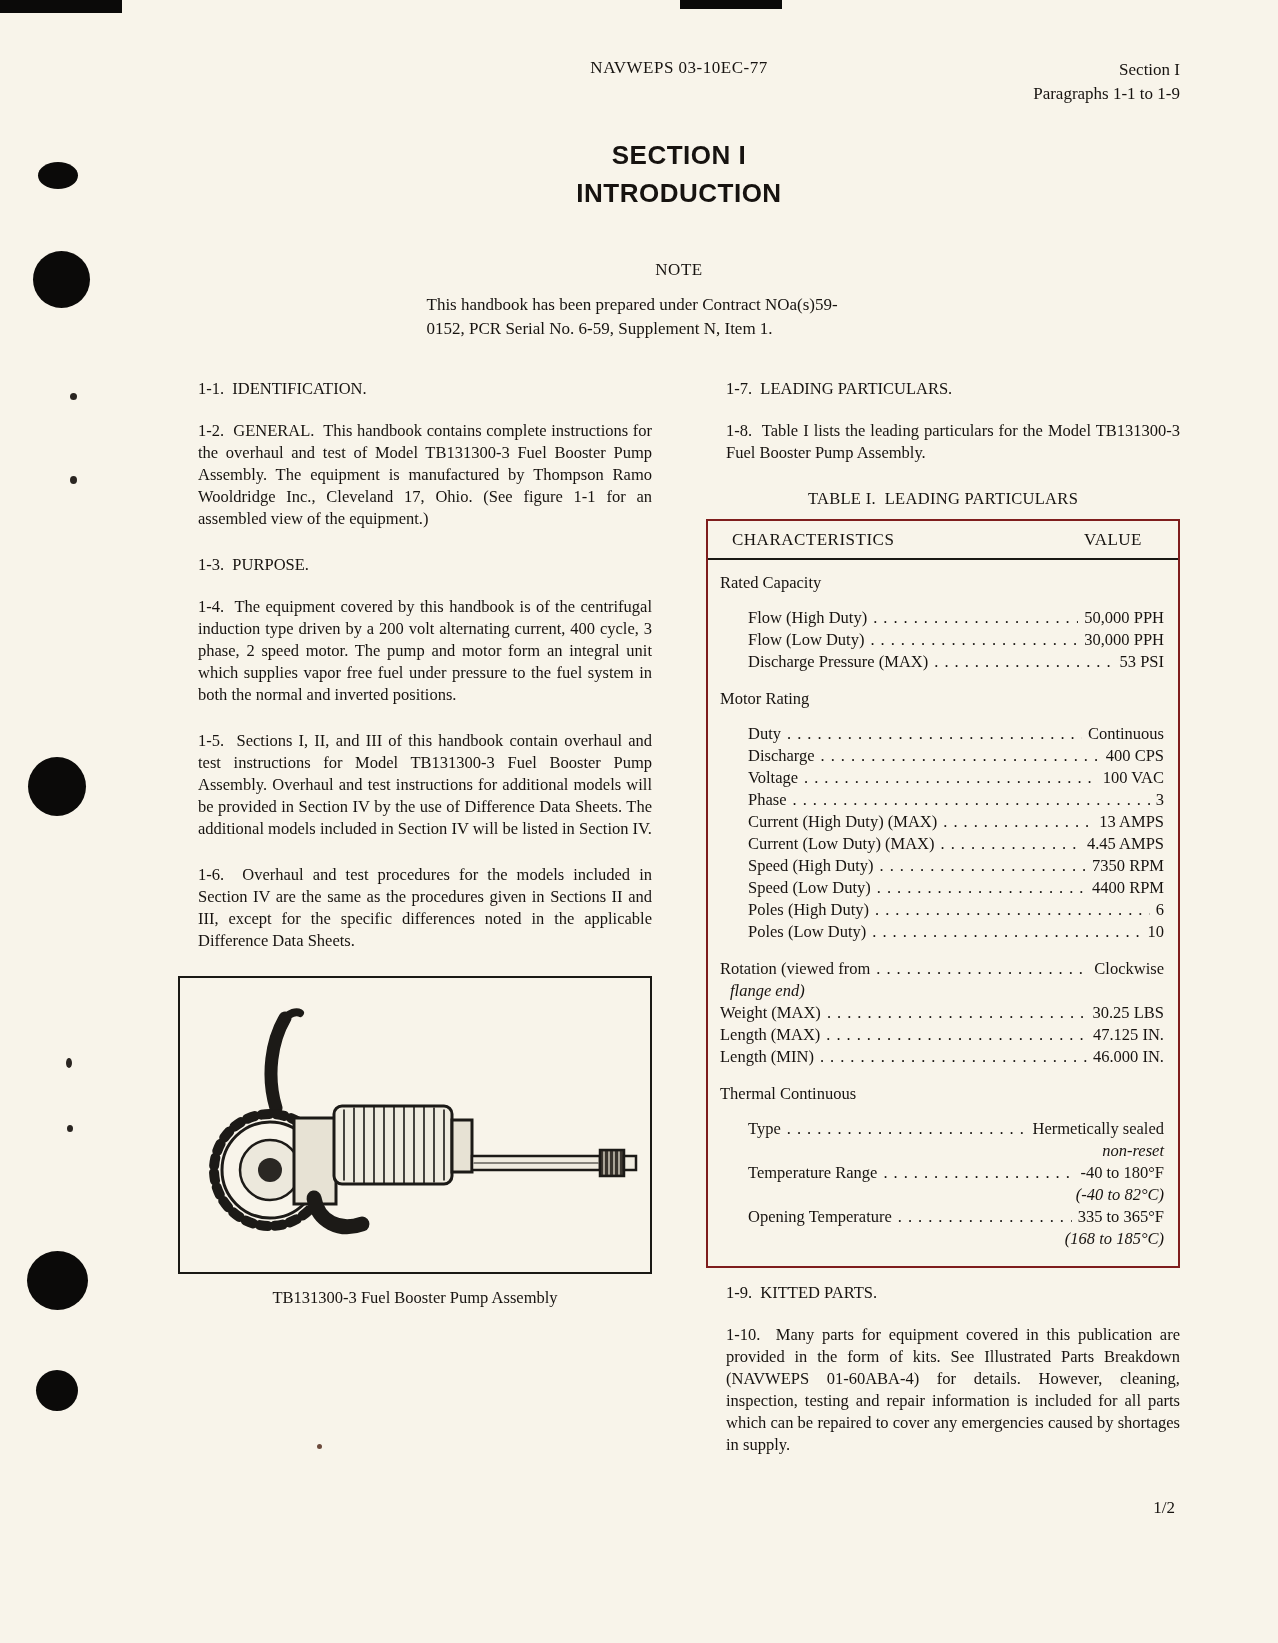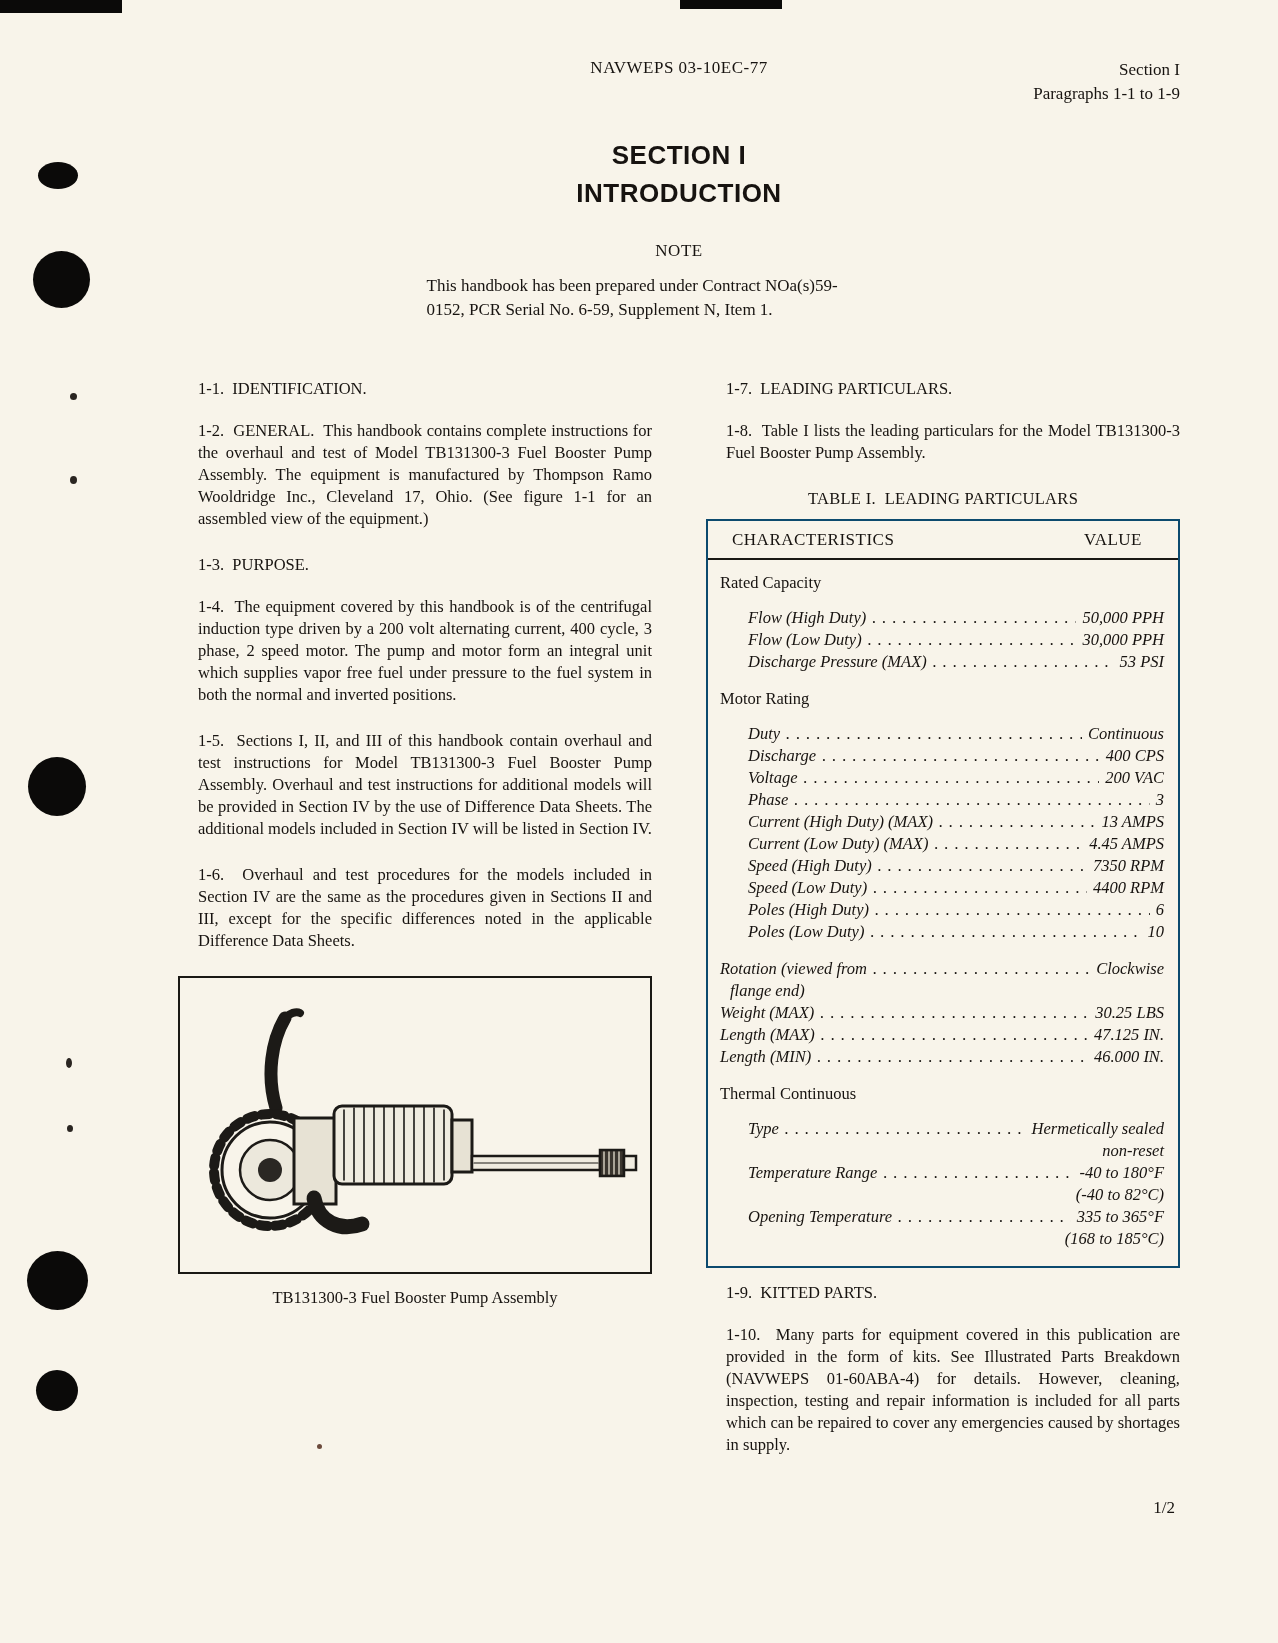--- a/index.html
+++ b/index.html
@@ -30,51 +30,51 @@
   
   .content { position:absolute; left:178px; top:58px; width:1002px; }
   .pagehead { position:relative; height:52px; font-size:17px; }
   .doc-number { position:absolute; left:0; right:0; text-align:center; letter-spacing:.5px; }
   .head-right { position:absolute; right:0; top:0; text-align:right; line-height:24px; }
 
   .sec-title { text-align:center; margin-top:26px;
     font-family:"Liberation Sans", sans-serif; font-weight:bold;
     font-size:26px; line-height:38px; letter-spacing:.5px; }
 
-  .note { margin-top:29px; }
+  .note { margin-top:48px; }
   .note-head { text-align:center; font-size:17px; letter-spacing:.5px; }
   .note-body { width:505px; margin:13px auto 0; font-size:17px; line-height:24px; }
 
   
   .col { position:absolute; top:378px; width:474px;
     font-size:16.5px; line-height:22px; text-align:justify; }
   .col.left { left:178px; }
   .col.right { left:706px; }
   .para { margin-bottom:24px;margin-left:20px; }
   .para.head { margin-bottom:20px; }
 
   
   .figure-box { margin-top:16px; border:2px solid #1a1814; height:298px;
     display:flex; align-items:center; justify-content:center; background:#f8f4ea; }
   .fig-caption { margin-top:12px; text-align:center; line-height:23px; }
 
   
   .table-title { text-align:center; font-size:16.5px; margin:0 0 9px; letter-spacing:.3px; }
-  .ltable { border:2px solid #0c4a6e; margin-bottom:2px; }
+  .ltable { border:2px solid #7f1d1d; margin-bottom:2px; }
   .thead { display:flex; justify-content:space-between; align-items:baseline;
     padding:8px 36px 7px 24px; border-bottom:2px solid #1a1814;
     font-size:17px; letter-spacing:.5px; }
   .tbody { padding:8px 14px 16px 12px; font-size:16.5px; }
   .tgroup { margin-top:15px; }
   .tgroup:first-child { margin-top:4px; }
   .gheading { line-height:22px; }
   .grows { }
   .grows.indented { padding-left:28px; margin-top:13px; }
   .trow { }
-  .rline { display:flex; align-items:flex-end; line-height:22px;font-style:italic; }
+  .rline { display:flex; align-items:flex-end; line-height:22px; }
   .tlabel { white-space:nowrap; }
   .dots { flex:1 1 auto; overflow:hidden; white-space:nowrap; margin:0 6px; min-width:12px; }
   .dots::after { content:"..................................................................."; letter-spacing:6px; }
   .tvalue { white-space:nowrap; }
   .rcont { line-height:22px;font-style:italic; }
   .rcont.left { padding-left:10px; text-align:left; }
   .rcont.right { text-align:right; }
 
   .pagenum { position:absolute; right:103px; top:1498px; font-size:17px; }
 </style>
@@ -203,21 +203,21 @@
                 <div class="rline">
                   <span class="tlabel">Discharge</span>
                   <span class="dots"></span>
                   <span class="tvalue">400 CPS</span>
                 </div>
               </div>
               <div class="trow">
                 <div class="rline">
                   <span class="tlabel">Voltage</span>
                   <span class="dots"></span>
-                  <span class="tvalue">200 VAC</span>
+                  <span class="tvalue">100 VAC</span>
                 </div>
               </div>
               <div class="trow">
                 <div class="rline">
                   <span class="tlabel">Phase</span>
                   <span class="dots"></span>
                   <span class="tvalue">3</span>
                 </div>
               </div>
               <div class="trow">

